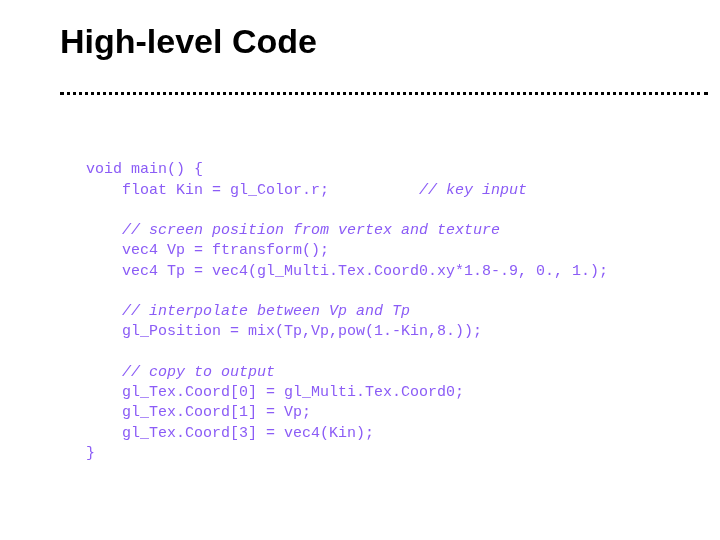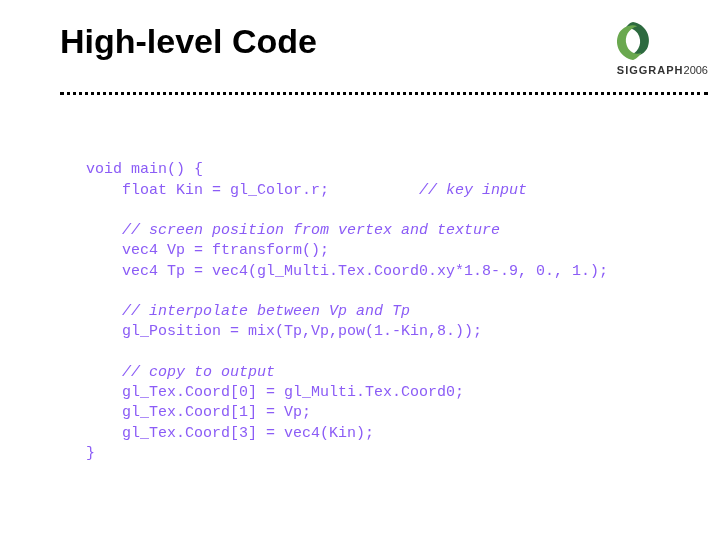--- a/index.html
+++ b/index.html
@@ -77,31 +77,20 @@
   }
   .indent1 { padding-left: 4ch; }
 </style>
 </head>
 <body>
 
 <div class="slide">
 
   <div class="title">High-level Code</div>
 
-  <div class="logo">
-    <div class="logo-mark">
-      <svg viewBox="0 0 100 100" width="42" height="42">
-        <path d="M50 5 C 80 10, 95 40, 85 65 C 78 82, 55 92, 40 85 C 60 80, 72 60, 65 40 C 60 25, 45 15, 30 22 C 38 10, 45 6, 50 5 Z" fill="#2d6a3f"></path>
-        <path d="M50 95 C 20 90, 5 60, 15 35 C 22 18, 45 8, 60 15 C 40 20, 28 40, 35 60 C 40 75, 55 85, 70 78 C 62 90, 55 94, 50 95 Z" fill="#6aa84f"></path>
-      </svg>
-    </div>
-    <div class="logo-text">
-      <span>SIGGRAPH</span><span class="logo-year">2006</span>
-    </div>
-  </div>
 
   <div class="divider"></div>
 
   <div class="code">
 <span>void main() {</span>
 <span class="indent1"><span>float Kin = gl_Color.r;</span>          <span class="comment">// key input</span></span>
 
 <span class="indent1 comment">// screen position from vertex and texture</span>
 <span class="indent1">vec4 Vp = ftransform();</span>
 <span class="indent1">vec4 Tp = vec4(gl_Multi.Tex.Coord0.xy*1.8-.9, 0., 1.);</span>

